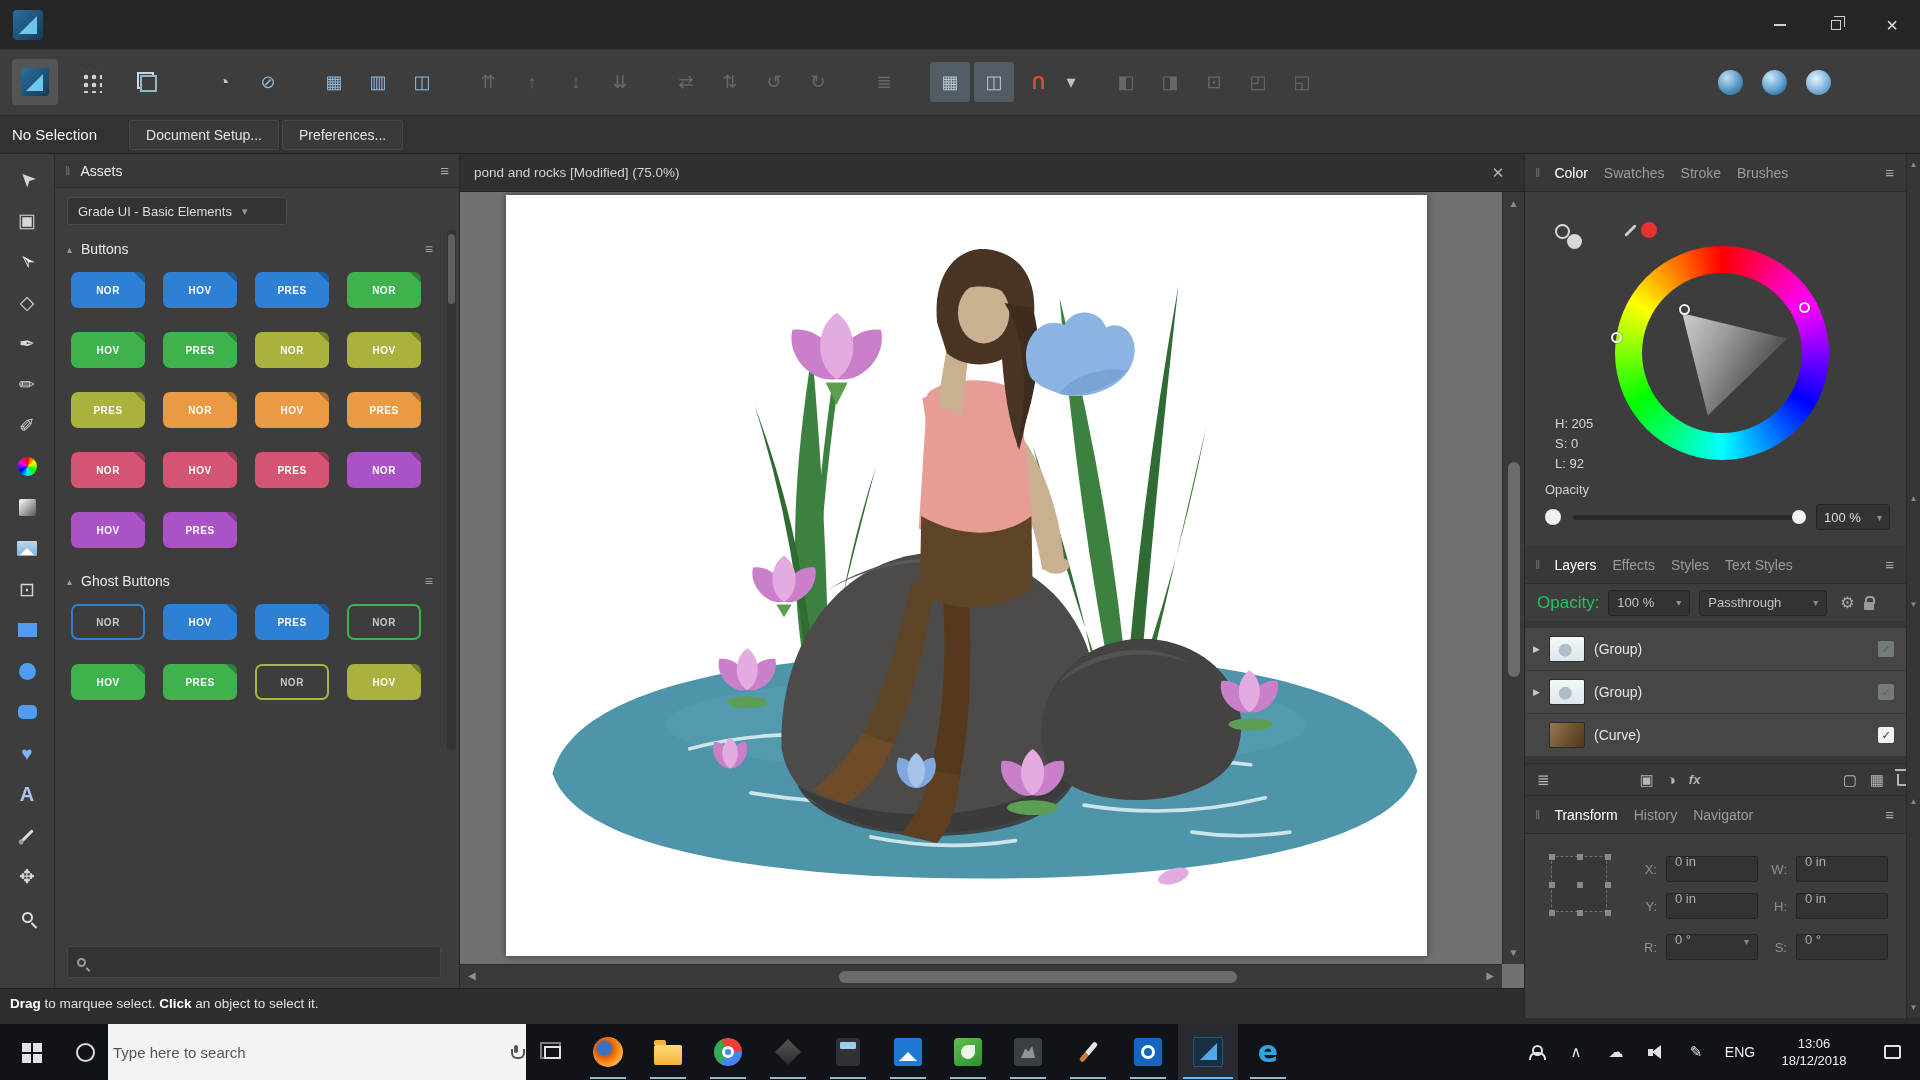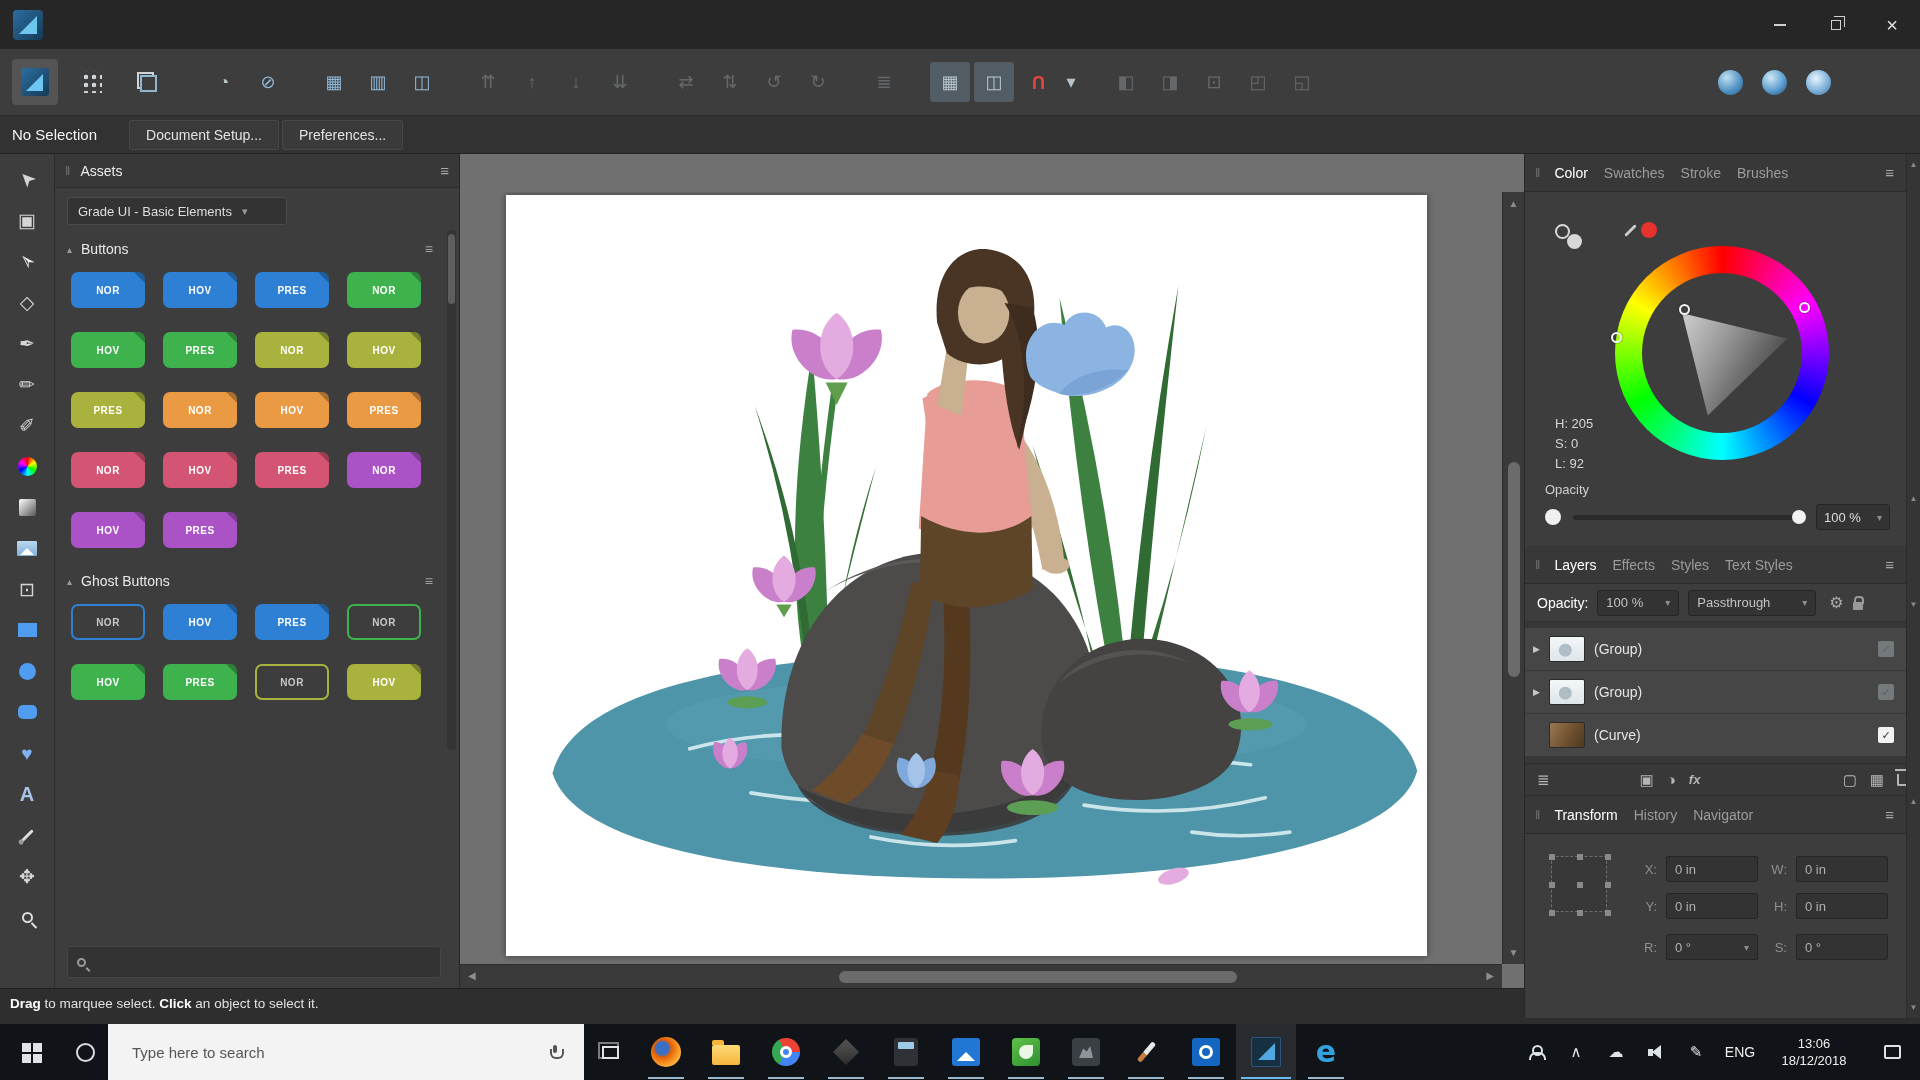--- a/index.html
+++ b/index.html
@@ -150,21 +150,21 @@
   .op-label{position:absolute;left:20px;top:290px;font-size:13px;color:#cfcfcf}
   .op-row{position:absolute;left:0;top:312px;width:100%;display:flex;align-items:center;padding:0 20px;gap:12px}
   .op-knob-icon{width:16px;height:16px;border-radius:50%;background:#f0f0f0;flex:none}
   .op-track{flex:1;height:5px;background:#2b2b2b;border-radius:3px;position:relative}
   .op-handle{position:absolute;right:-2px;top:-5px;width:14px;height:14px;border-radius:50%;background:#f2f2f2}
   .op-value{width:74px;height:26px;background:#333;border:1px solid #262626;border-radius:3px;display:flex;align-items:center;justify-content:space-between;padding:0 7px;font-size:13px;color:#dcdcdc;margin-right:10px}
   .caret{color:#909090;font-size:10px}
 
   
   #layers-controls{height:38px;display:flex;align-items:center;gap:9px;padding:0 12px;border-bottom:1px solid #323232}
-  .dim-label{color:#ffffff;font-size:14px}
+  .dim-label{color:#22c55e;font-size:17px}
   .combo{height:26px;background:#333;border:1px solid #262626;border-radius:3px;display:flex;align-items:center;justify-content:space-between;padding:0 8px;font-size:13px;color:#c2c2c2}
   .combo.w1{width:82px}
   .combo.w2{width:128px}
   .gear-icon{color:#a8a8a8;font-size:16px;margin-left:4px}
   .ic-lock{width:10px;height:8px;background:#999;border-radius:1px;position:relative;margin-top:6px;display:block}
   .ic-lock::before{content:'';position:absolute;left:1px;top:-6px;width:6px;height:6px;border:2px solid #999;border-bottom:none;border-radius:4px 4px 0 0}
   #layers-list{padding-top:6px;height:141px;background:#373737}
   .layer-row{height:43px;display:flex;align-items:center;background:#464646;border-bottom:1px solid #383838;padding:0 8px}
   .lr-arrow{width:16px;color:#c8c8c8;font-size:9px}
   .lr-thumb{width:36px;height:26px;border:1px solid #2b2b2b;border-radius:2px;margin-right:9px;flex:none}
@@ -180,35 +180,35 @@
   .lb-spacer{flex:1}
   .icon-trash{width:11px;height:12px;border:2px solid #b5b5b5;border-top:none;border-radius:0 0 2px 2px;position:relative;display:block}
   .icon-trash::before{content:'';position:absolute;top:-5px;left:-4px;right:-4px;height:2px;background:#b5b5b5}
 
   
   #transform-body{position:relative;height:130px}
   .anchor{position:absolute;left:26px;top:22px;width:56px;height:56px;border:1px dashed #6e6e6e;background:#383838}
   .anchor::before{content:'';position:absolute;left:-3px;top:-3px;width:6px;height:6px;background:#8a8a8a;box-shadow:28px 0 #8a8a8a,56px 0 #8a8a8a,0 28px #8a8a8a,28px 28px #8a8a8a,56px 28px #8a8a8a,0 56px #8a8a8a,28px 56px #8a8a8a,56px 56px #8a8a8a}
   .tf-row{position:absolute;left:112px;display:flex;align-items:center;gap:9px}
   .tf-label{width:20px;text-align:right;color:#8f8f8f;font-size:13px}
-  .tf-box{width:92px;height:25px;background:#333;border:1px solid #252525;border-radius:2px;display:flex;align-items:center;justify-content:space-between;padding:12px 8px}
+  .tf-box{width:92px;height:25px;background:#333;border:1px solid #252525;border-radius:2px;display:flex;align-items:flex-end;justify-content:space-between;padding:12px 8px}
   .tf-val{color:#b0b0b0;font-size:13px}
   .tf-caret{color:#8a8a8a;font-size:10px}
 
   .col-scroll{position:absolute;right:0;top:0;bottom:0;width:14px;background:#353535;border-left:1px solid #2b2b2b;z-index:6}
   .col-scroll span{position:absolute;left:0;width:100%;text-align:center;color:#8a8a8a;font-size:8px}
   .cs-1{top:6px}.cs-2{top:340px}.cs-3{top:446px}.cs-4{bottom:212px}.cs-5{bottom:6px}
 
   
   #taskbar{position:absolute;left:0;top:1024px;width:1920px;height:56px;background:#101418;display:flex;align-items:stretch;z-index:10}
   .tb-start{width:62px;display:flex;align-items:center;justify-content:center}
   .ic-start{width:9px;height:9px;background:#dfe3e6;box-shadow:11px 0 #dfe3e6,0 11px #dfe3e6,11px 11px #dfe3e6;transform:translate(-5px,-5px);display:block}
   .tb-cortana{width:46px;display:flex;align-items:center;justify-content:center}
   .ic-cortana{width:19px;height:19px;border:2px solid #d8dcdf;border-radius:50%;display:block}
-  .tb-search{width:476px;background:#f3f3f3;display:flex;align-items:center;padding:0 24px;position:relative}
+  .tb-search{width:418px;background:#f3f3f3;display:flex;align-items:center;padding:0 5px;position:relative}
   .tb-search input{flex:1;border:none;outline:none;background:transparent;font-size:15px;color:#444;font-family:"Liberation Sans",sans-serif}
   .tb-search input::placeholder{color:#555}
   .ic-mic{position:relative;width:10px;height:15px;flex:none;margin-left:8px}
   .ic-mic::before{content:'';position:absolute;left:3px;top:0;width:4px;height:8px;background:#555;border-radius:2px}
   .ic-mic::after{content:'';position:absolute;left:0;top:4px;width:10px;height:8px;border:2px solid #555;border-top:none;border-radius:0 0 6px 6px}
   .tb-taskview{width:52px;display:flex;align-items:center;justify-content:center}
   .ic-taskview{width:17px;height:13px;border:2px solid #dfe3e6;position:relative;display:block}
   .ic-taskview::before{content:'';position:absolute;left:-6px;top:-6px;width:17px;height:13px;border:2px solid rgba(223,227,230,.5)}
   #taskbar-apps{display:flex}
   .tb-app{width:60px;display:flex;align-items:center;justify-content:center;position:relative}
@@ -557,20 +557,24 @@
   <div class="a-scroll" data-name="assets-scrollbar">
       <span class="a-thumb" data-name="assets-scrollbar-thumb"></span>
     </div>
   <div class="search-row" data-name="assets-search-box">
     <span class="ic-search" data-name="search-icon"></span>
     <input data-name="assets-search-input" placeholder="" style="">
   </div>
 </aside>
 
 <main id="canvasarea" data-name="canvas-area">
+  <div id="tabbar" data-name="document-tab-bar">
+    <span id="doc-tab-title" data-name="document-tab">pond and rocks [Modified] (75.0%)</span>
+    <span id="tab-close" data-name="tab-close-icon">✕</span>
+  </div>
   <div id="viewport" data-name="document-viewport">
     <div id="artboard" data-name="artboard">
       <svg viewBox="0 0 752 621" data-name="pond-illustration">
         <rect width="752" height="621" fill="#ffffff"></rect>
         <path d="M246 398 Q224 290 250 128 Q263 280 263 398 Z" fill="#3c8140"></path>
         <path d="M252 398 Q244 280 203 172 Q236 275 246 398 Z" fill="#2f6b33"></path>
         <path d="M258 398 Q280 305 302 222 Q272 315 266 398 Z" fill="#356f36"></path>
         <path d="M496 408 Q466 250 452 84 Q494 250 508 408 Z" fill="#3c8140"></path>
         <path d="M506 408 Q520 235 549 74 Q529 255 517 408 Z" fill="#2f6b33"></path>
         <path d="M512 408 Q549 305 572 188 Q541 322 521 408 Z" fill="#356f36"></path>

